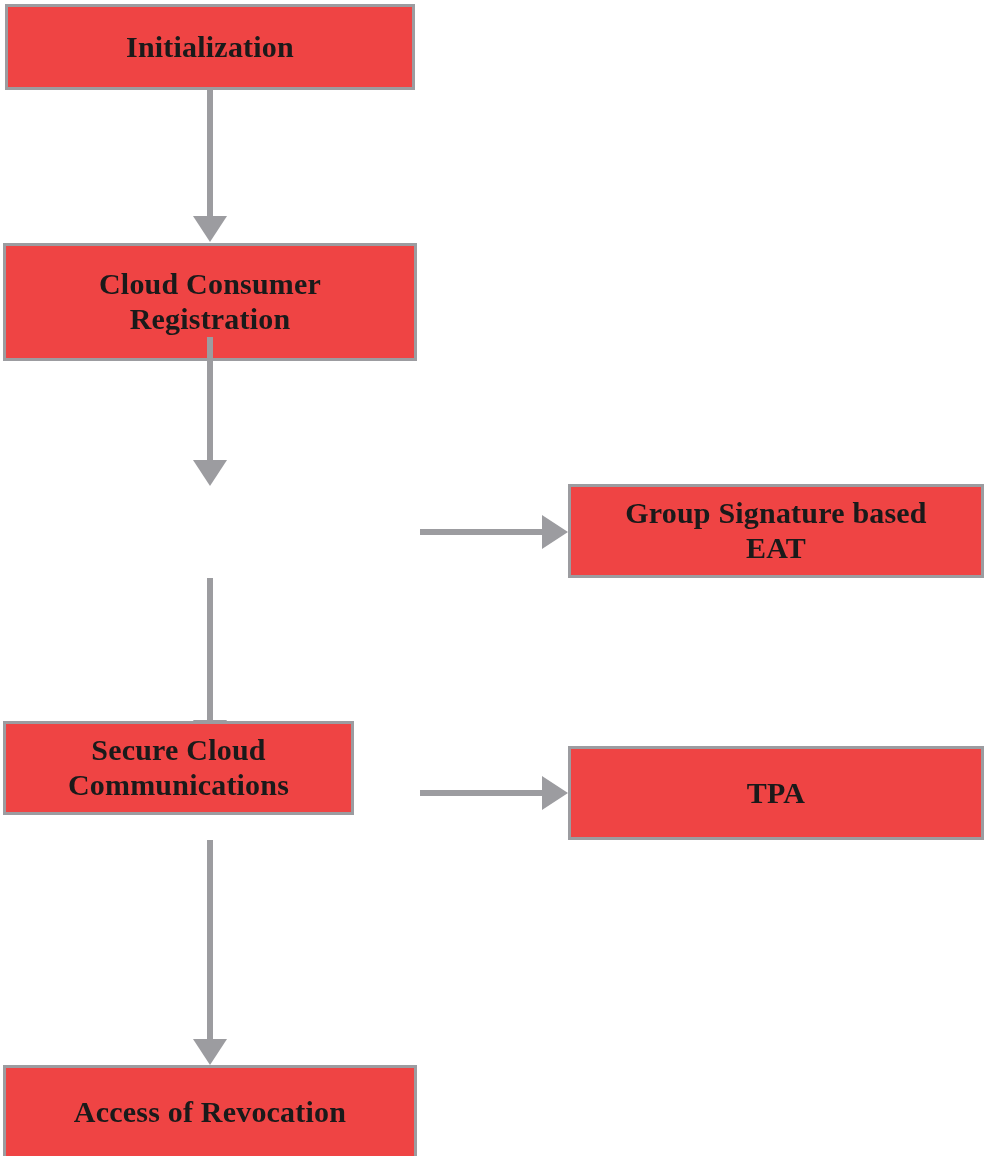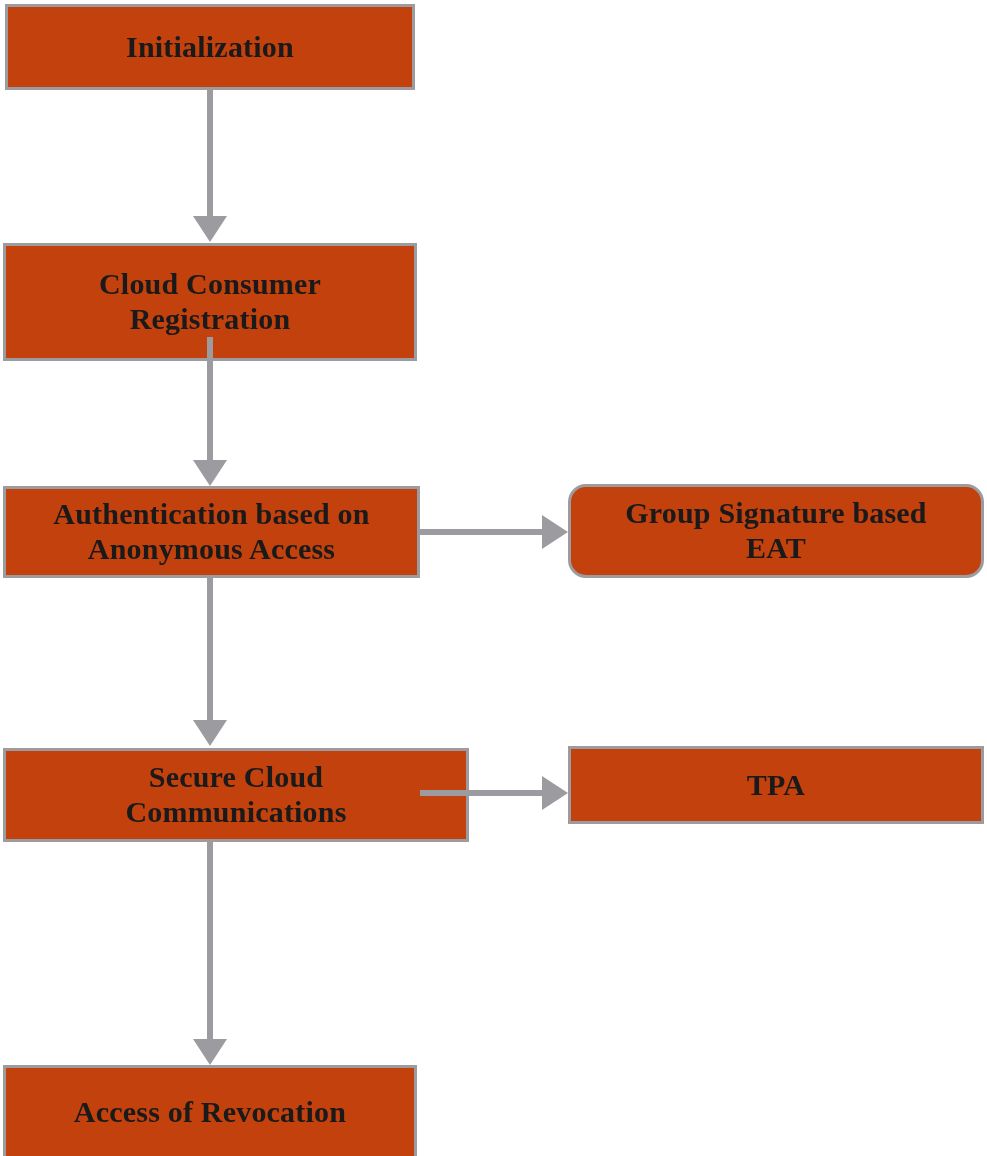--- a/index.html
+++ b/index.html
@@ -13,21 +13,21 @@
   #diagram {
     position: relative;
     width: 987px;
     height: 1156px;
     overflow: hidden;
     background: #ffffff;
   }
   .node {
     position: absolute;
     box-sizing: border-box;
-    background: #c2410c;
+    background: #ef4444;
     border: 3px solid #9c9ca0;
     display: flex;
     align-items: center;
     justify-content: center;
     text-align: center;
   }
   .node-label {
     font-family: "Liberation Serif", "DejaVu Serif", serif;
     font-weight: bold;
     font-size: 30px;
@@ -101,51 +101,47 @@
   <div class="node" style="left:3px; top:243px; width:414px; height:118px;">
     <span class="node-label">Cloud Consumer
 Registration</span>
   </div>
 
   <div class="v-arrow" style="left:193px; top:337px; width:34px; height:149px;">
     <div class="stem" style="height:123px;"></div>
     <div class="head"></div>
   </div>
 
-  <div class="node" style="left:3px; top:486px; width:417px; height:92px;">
-    <span class="node-label">Authentication based on
-Anonymous Access</span>
-  </div>
 
   <div class="h-arrow" style="left:420px; top:515px; width:148px; height:34px;">
     <div class="stem" style="width:122px;"></div>
     <div class="head"></div>
   </div>
 
-  <div class="node" style="left:568px; top:484px; width:416px; height:94px;border-radius:18px;">
+  <div class="node" style="left:568px; top:484px; width:416px; height:94px;">
     <span class="node-label">Group Signature based
 EAT</span>
   </div>
 
   <div class="v-arrow" style="left:193px; top:578px; width:34px; height:168px;">
     <div class="stem" style="height:142px;"></div>
     <div class="head"></div>
   </div>
 
-  <div class="node" style="left:3px; top:748px; width:466px; height:94px;">
+  <div class="node" style="left:3px; top:721px; width:351px; height:94px;">
     <span class="node-label">Secure Cloud
 Communications</span>
   </div>
 
   <div class="h-arrow" style="left:420px; top:776px; width:148px; height:34px;">
     <div class="stem" style="width:122px;"></div>
     <div class="head"></div>
   </div>
 
-  <div class="node" style="left:568px; top:746px; width:416px; height:78px;">
+  <div class="node" style="left:568px; top:746px; width:416px; height:94px;">
     <span class="node-label">TPA</span>
   </div>
 
   <div class="v-arrow" style="left:193px; top:840px; width:34px; height:225px;">
     <div class="stem" style="height:199px;"></div>
     <div class="head"></div>
   </div>
 
   <div class="node" style="left:3px; top:1065px; width:414px; height:94px;">
     <span class="node-label">Access of Revocation</span>

